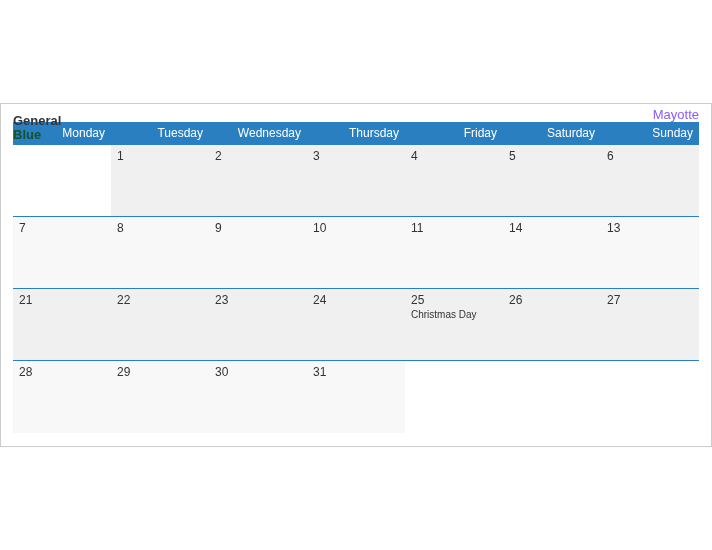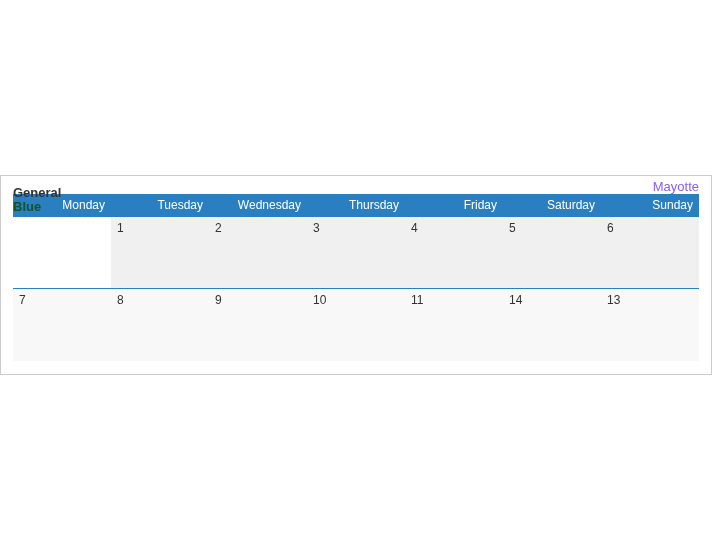--- a/index.html
+++ b/index.html
@@ -180,15 +180,56 @@
           <td>
             <span class="day-number">11</span>
           </td>
           <td>
             <span class="day-number">14</span>
           </td>
           <td>
             <span class="day-number">13</span>
           </td>
         </tr>
+        <tr>
+          <td>
+            <span class="day-number">21</span>
+          </td>
+          <td>
+            <span class="day-number">22</span>
+          </td>
+          <td>
+            <span class="day-number">23</span>
+          </td>
+          <td>
+            <span class="day-number">24</span>
+          </td>
+          <td>
+            <span class="day-number">25</span>
+            <span class="day-event">Christmas Day</span>
+          </td>
+          <td>
+            <span class="day-number">26</span>
+          </td>
+          <td>
+            <span class="day-number">27</span>
+          </td>
+        </tr>
+        <tr>
+          <td>
+            <span class="day-number">28</span>
+          </td>
+          <td>
+            <span class="day-number">29</span>
+          </td>
+          <td>
+            <span class="day-number">30</span>
+          </td>
+          <td>
+            <span class="day-number">31</span>
+          </td>
+          <td class="empty-cell"></td>
+          <td class="empty-cell"></td>
+          <td class="empty-cell"></td>
+        </tr>
       </tbody>
   </table>
 </div>
 
 </body></html>

